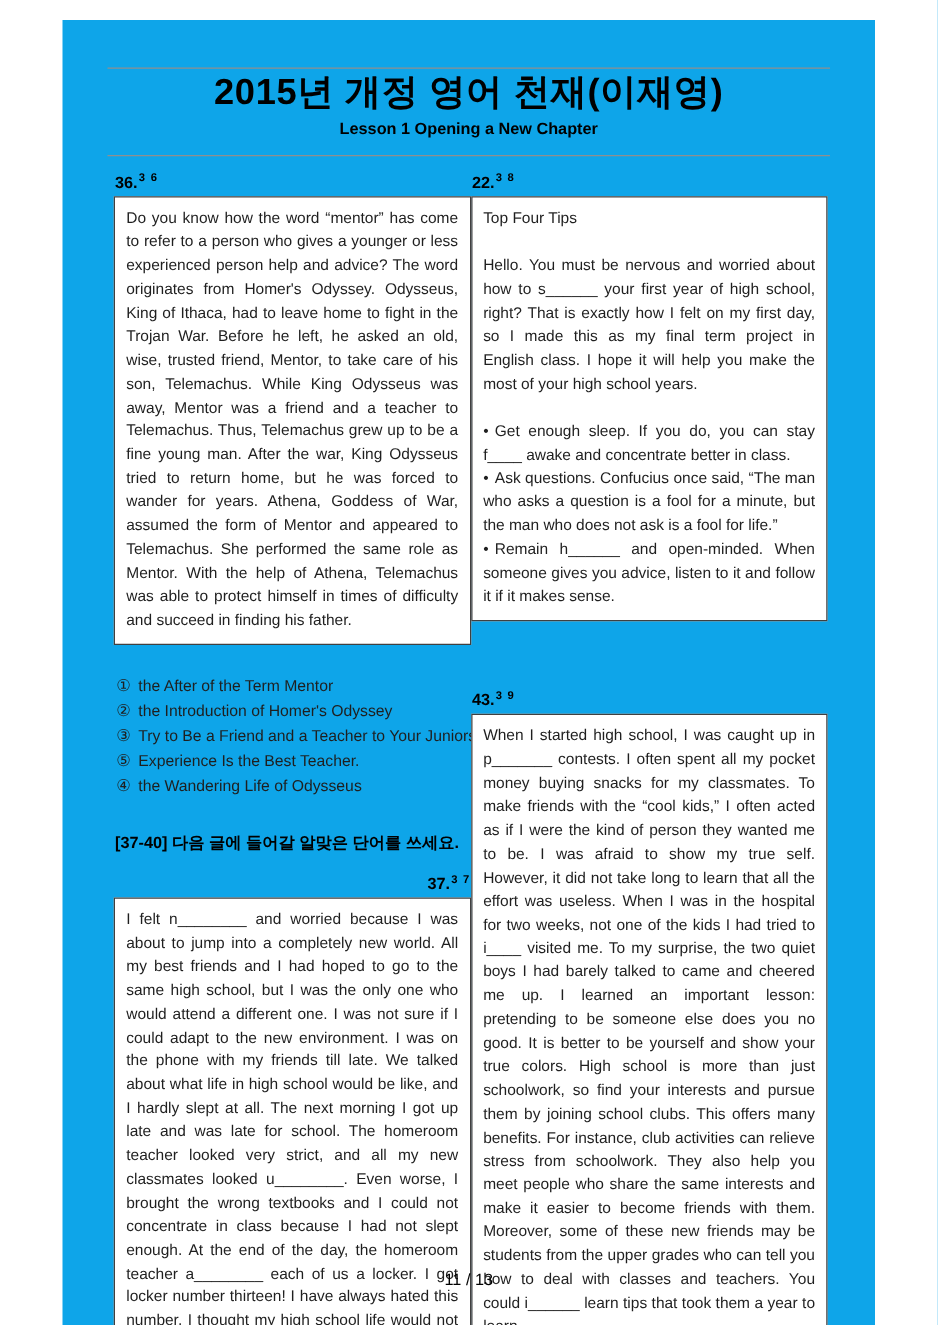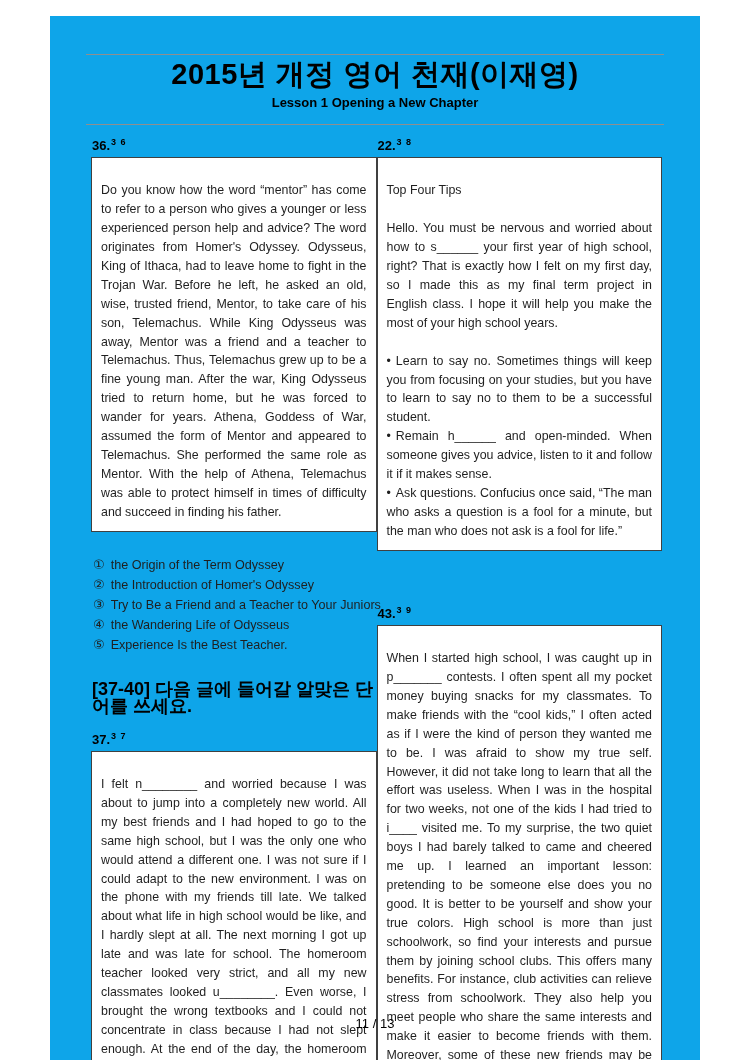--- a/index.html
+++ b/index.html
@@ -60,21 +60,21 @@
   }
   .q-sup {
     font-size: 9px;
     font-weight: bold;
     vertical-align: super;
     margin-left: 1px;
     letter-spacing: 1px;
   }
   .pbox {
     border: 1.5px solid #404040;
-    padding: 23px 9px 9px 9px;
+    padding: 7px 9px 9px 9px;
     background: #fff;
   }
   .pbox p {
     margin: 0;
     font-size: 12.4px;
     line-height: 18.9px;
     text-align: justify;
     color: #1f1f1f;
   }
   .pbox p.gap-after { margin-bottom: 19px; }
@@ -86,27 +86,27 @@
     padding: 0;
   }
   .options li {
     font-size: 12.6px;
     line-height: 20px;
     color: #1f1f1f;
     white-space: nowrap;
   }
   .opt-marker { margin-right: 6px; font-size: 13px; }
   .instruction {
-    font-size: 18px;
+    font-size: 13px;
     font-weight: bold;
     color: #000;
     margin: 26px 0 0 1px;
     line-height: 17px;
   }
-  .q-label.mt { margin-top: 13px; }
+  .q-label.mt { margin-top: 13px; text-align: right; }
   .q-label.mt-big { margin-top: 51px; }
   .footer {
     position: absolute;
     top: 1000px;
     left: 0;
     width: 100%;
     text-align: center;
     font-size: 13px;
     font-weight: normal;
     color: #000;
@@ -132,25 +132,25 @@
 
       <div class="q-label">
         <span>36.</span><span class="q-sup">3 6</span>
       </div>
 
       <div class="pbox">
         <p>Do you know how the word “mentor” has come to refer to a person who gives a younger or less experienced person help and advice? The word originates from Homer's Odyssey. Odysseus, King of Ithaca, had to leave home to fight in the Trojan War. Before he left, he asked an old, wise, trusted friend, Mentor, to take care of his son, Telemachus. While King Odysseus was away, Mentor was a friend and a teacher to Telemachus. Thus, Telemachus grew up to be a fine young man. After the war, King Odysseus tried to return home, but he was forced to wander for years. Athena, Goddess of War, assumed the form of Mentor and appeared to Telemachus. She performed the same role as Mentor. With the help of Athena, Telemachus was able to protect himself in times of difficulty and succeed in finding his father.</p>
       </div>
 
       <ul class="options">
-        <li><span class="opt-marker">①</span><span>the Origin of the Term Odyssey</span></li>
+        <li><span class="opt-marker">①</span><span>the After of the Term Mentor</span></li>
         <li><span class="opt-marker">②</span><span>the Introduction of Homer's Odyssey</span></li>
         <li><span class="opt-marker">③</span><span>Try to Be a Friend and a Teacher to Your Juniors</span></li>
+        <li><span class="opt-marker">⑤</span><span>Experience Is the Best Teacher.</span></li>
         <li><span class="opt-marker">④</span><span>the Wandering Life of Odysseus</span></li>
-        <li><span class="opt-marker">⑤</span><span>Experience Is the Best Teacher.</span></li>
       </ul>
 
       <div class="instruction">[37-40] 다음 글에 들어갈 알맞은 단어를 쓰세요.</div>
 
       <div class="q-label mt">
         <span>37.</span><span class="q-sup">3 7</span>
       </div>
 
       <div class="pbox">
         <p>I felt n________ and worried because I was about to jump into a completely new world. All my best friends and I had hoped to go to the same high school, but I was the only one who would attend a different one. I was not sure if I could adapt to the new environment. I was on the phone with my friends till late. We talked about what life in high school would be like, and I hardly slept at all. The next morning I got up late and was late for school. The homeroom teacher looked very strict, and all my new classmates looked u________. Even worse, I brought the wrong textbooks and I could not concentrate in class because I had not slept enough. At the end of the day, the homeroom teacher a________ each of us a locker. I got locker number thirteen! I have always hated this number. I thought my high school life would not be easy. When I opened the locker, I found a small notebook with some words written on the cover: “To an Unknown Freshman.” I felt curious and opened the notebook.</p>
@@ -160,23 +160,23 @@
 
     <div class="col">
 
       <div class="q-label">
         <span>22.</span><span class="q-sup">3 8</span>
       </div>
 
       <div class="pbox">
         <p class="gap-after no-justify">Top Four Tips</p>
         <p class="gap-after">Hello. You must be nervous and worried about how to s______ your first year of high school, right? That is exactly how I felt on my first day, so I made this as my final term project in English class. I hope it will help you make the most of your high school years.</p>
-        <p><span class="bullet-dot">•</span><span>Learn to say no. Sometimes things will keep you from focusing on your studies, but you have to learn to say no to them to be a successful student.</span></p>
+        <p><span class="bullet-dot">•</span><span>Get enough sleep. If you do, you can stay f____ awake and concentrate better in class.</span></p>
+        <p><span class="bullet-dot">•</span><span>Ask questions. Confucius once said, “The man who asks a question is a fool for a minute, but the man who does not ask is a fool for life.”</span></p>
         <p><span class="bullet-dot">•</span><span>Remain h______ and open-minded. When someone gives you advice, listen to it and follow it if it makes sense.</span></p>
-        <p><span class="bullet-dot">•</span><span>Ask questions. Confucius once said, “The man who asks a question is a fool for a minute, but the man who does not ask is a fool for life.”</span></p>
       </div>
 
       <div class="q-label mt-big">
         <span>43.</span><span class="q-sup">3 9</span>
       </div>
 
       <div class="pbox">
         <p>When I started high school, I was caught up in p_______ contests. I often spent all my pocket money buying snacks for my classmates. To make friends with the “cool kids,” I often acted as if I were the kind of person they wanted me to be. I was afraid to show my true self. However, it did not take long to learn that all the effort was useless. When I was in the hospital for two weeks, not one of the kids I had tried to i____ visited me. To my surprise, the two quiet boys I had barely talked to came and cheered me up. I learned an important lesson: pretending to be someone else does you no good. It is better to be yourself and show your true colors. High school is more than just schoolwork, so find your interests and pursue them by joining school clubs. This offers many benefits. For instance, club activities can relieve stress from schoolwork. They also help you meet people who share the same interests and make it easier to become friends with them. Moreover, some of these new friends may be students from the upper grades who can tell you how to deal with classes and teachers. You could i______ learn tips that took them a year to learn.</p>
       </div>
 

